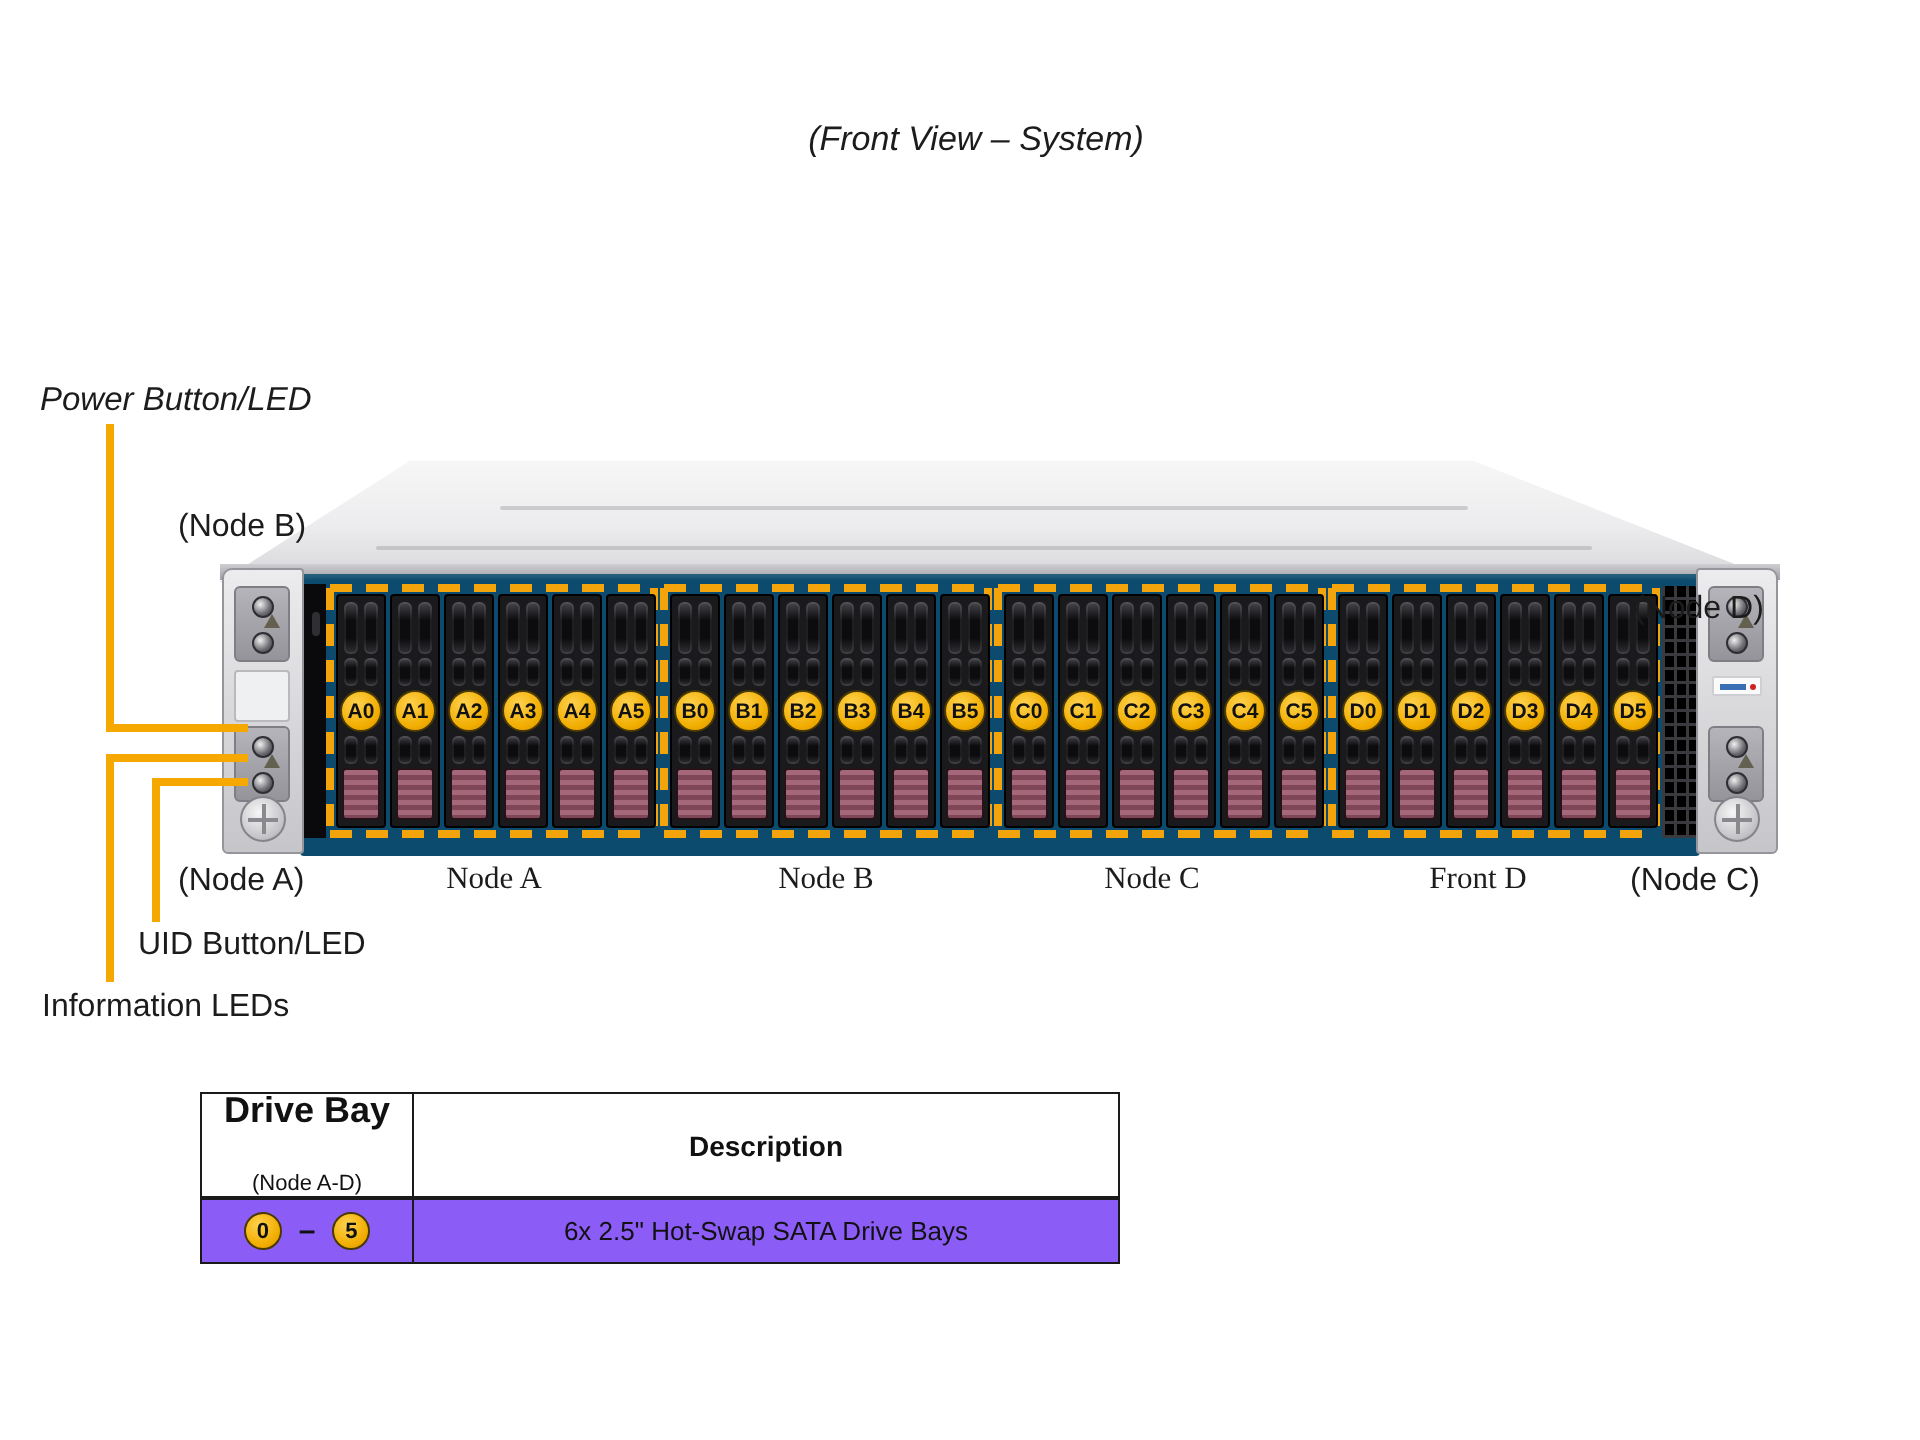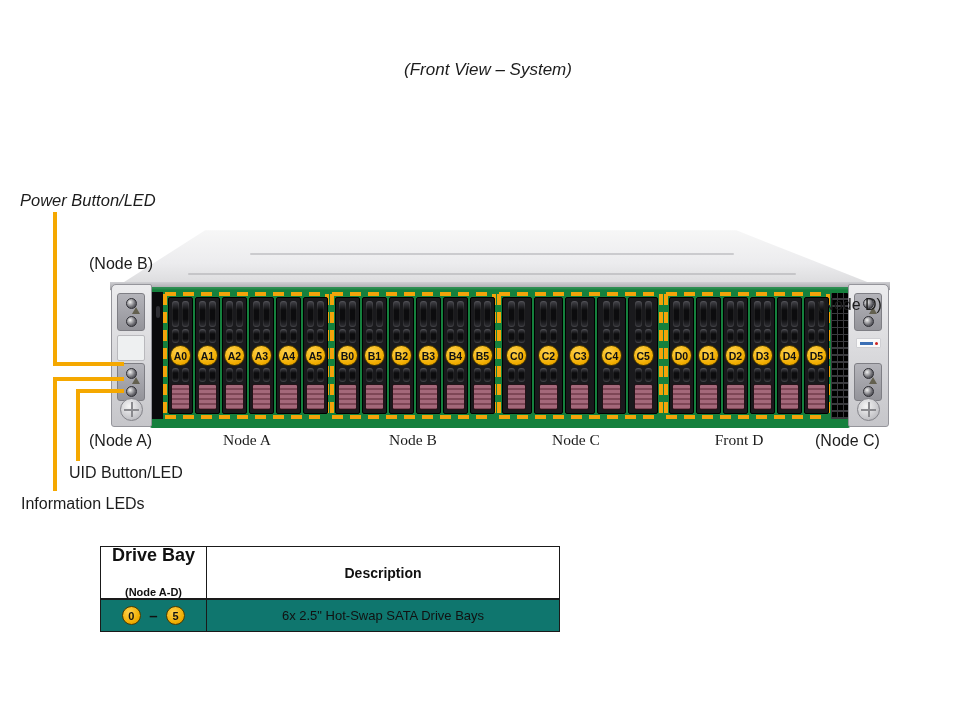--- a/index.html
+++ b/index.html
@@ -16,21 +16,21 @@
 
   
   .top-cover{position:absolute;left:110px;top:229px;width:780px;height:62px;
              background:linear-gradient(180deg,#f7f7f7 0%,#ececee 55%,#d6d6d8 100%);
              clip-path:polygon(12.2% 2%,80.3% 2%,100% 100%,0% 100%);}
   .cover-seam{position:absolute;height:2px;background:rgba(160,160,164,.45);border-radius:2px;}
   .cover-lip{position:absolute;left:110px;top:282px;width:780px;height:8px;
              background:linear-gradient(180deg,#cfcfd3,#9f9fa3);}
 
   
-  .bezel{position:absolute;left:150px;top:287px;width:700px;height:141px;background:#15803d;
+  .bezel{position:absolute;left:150px;top:287px;width:700px;height:141px;background:#0c4a6e;
          border-radius:2px;box-shadow:inset 0 2px 2px rgba(255,255,255,.12);}
   .groups{position:absolute;left:13px;top:5px;display:flex;gap:1px;}
   .drive-group{position:relative;width:166px;height:127px;box-sizing:border-box;}
   .edge{position:absolute;}
   .edge.top{left:2px;right:2px;top:0;height:4px;
             background:repeating-linear-gradient(90deg,var(--outline) 0 11px,transparent 11px 18px);}
   .edge.bottom{left:2px;right:2px;bottom:0;height:4px;
             background:repeating-linear-gradient(90deg,var(--outline) 0 11px,transparent 11px 18px);}
   .edge.left{top:2px;bottom:2px;left:0;width:4px;
             background:repeating-linear-gradient(180deg,var(--outline) 0 11px,transparent 11px 18px);}
@@ -82,23 +82,23 @@
               background:radial-gradient(circle at 40% 35%,#f6f6f6,#c2c2c6 70%,#9a9a9e);
               border:1px solid #84848a;box-sizing:border-box;}
   .thumbscrew::before{content:"";position:absolute;left:3px;top:9.5px;width:15px;height:2px;background:#8a8a8e;}
   .thumbscrew::after{content:"";position:absolute;left:9.5px;top:3px;width:2px;height:15px;background:#8a8a8e;}
 
   
   .bay-table{position:absolute;left:100px;top:546px;width:460px;border-collapse:collapse;
              font-family:"Liberation Sans", sans-serif;color:#111;}
   .bay-table th,.bay-table td{border:1.5px solid #1a1a1a;text-align:center;padding:0;}
   .bay-table thead th{background:#fff;height:41px;border-bottom:2.5px solid #1a1a1a;}
-  .bay-table tbody td{background:#0f766e;height:31px;}
+  .bay-table tbody td{background:#8b5cf6;height:31px;}
   .th-main{font-size:18px;font-weight:bold;line-height:16px;}
-  .th-sub{font-size:11px;font-weight:bold;line-height:12px;margin-top:23px;}
+  .th-sub{font-size:11px;font-weight:normal;line-height:12px;margin-top:23px;}
   .desc-head{font-size:14px;font-weight:bold;}
   .desc-cell{font-size:13px;}
   .col-bay{width:106px;}
   .bay-circle{display:inline-flex;width:19px;height:19px;border-radius:50%;
               background:radial-gradient(circle at 38% 32%,#ffd24f,#f1ad00 65%,#d98f00);
               border:1.5px solid #4a3a00;color:#111;font-weight:bold;font-size:11px;
               align-items:center;justify-content:center;vertical-align:middle;box-sizing:border-box;}
   .range-dash{font-weight:900;font-size:15px;margin:0 4px;vertical-align:middle;}
 </style>
 </head>
@@ -336,20 +336,36 @@
             <div class="drive">
     <div class="bars tall">
                 <span class="bar"></span>
                 <span class="bar"></span>
               </div>
     <div class="bars short">
                 <span class="bar"></span>
                 <span class="bar"></span>
               </div>
     <div class="bay-label">C0</div>
+    <div class="bars short">
+                <span class="bar"></span>
+                <span class="bar"></span>
+              </div>
+    <div class="latch"></div>
+  </div>
+            <div class="drive">
+    <div class="bars tall">
+                <span class="bar"></span>
+                <span class="bar"></span>
+              </div>
+    <div class="bars short">
+                <span class="bar"></span>
+                <span class="bar"></span>
+              </div>
+    <div class="bay-label">C1</div>
     <div class="bars short">
                 <span class="bar"></span>
                 <span class="bar"></span>
               </div>
     <div class="latch"></div>
   </div>
             <div class="drive">
     <div class="bars tall">
                 <span class="bar"></span>
                 <span class="bar"></span>

